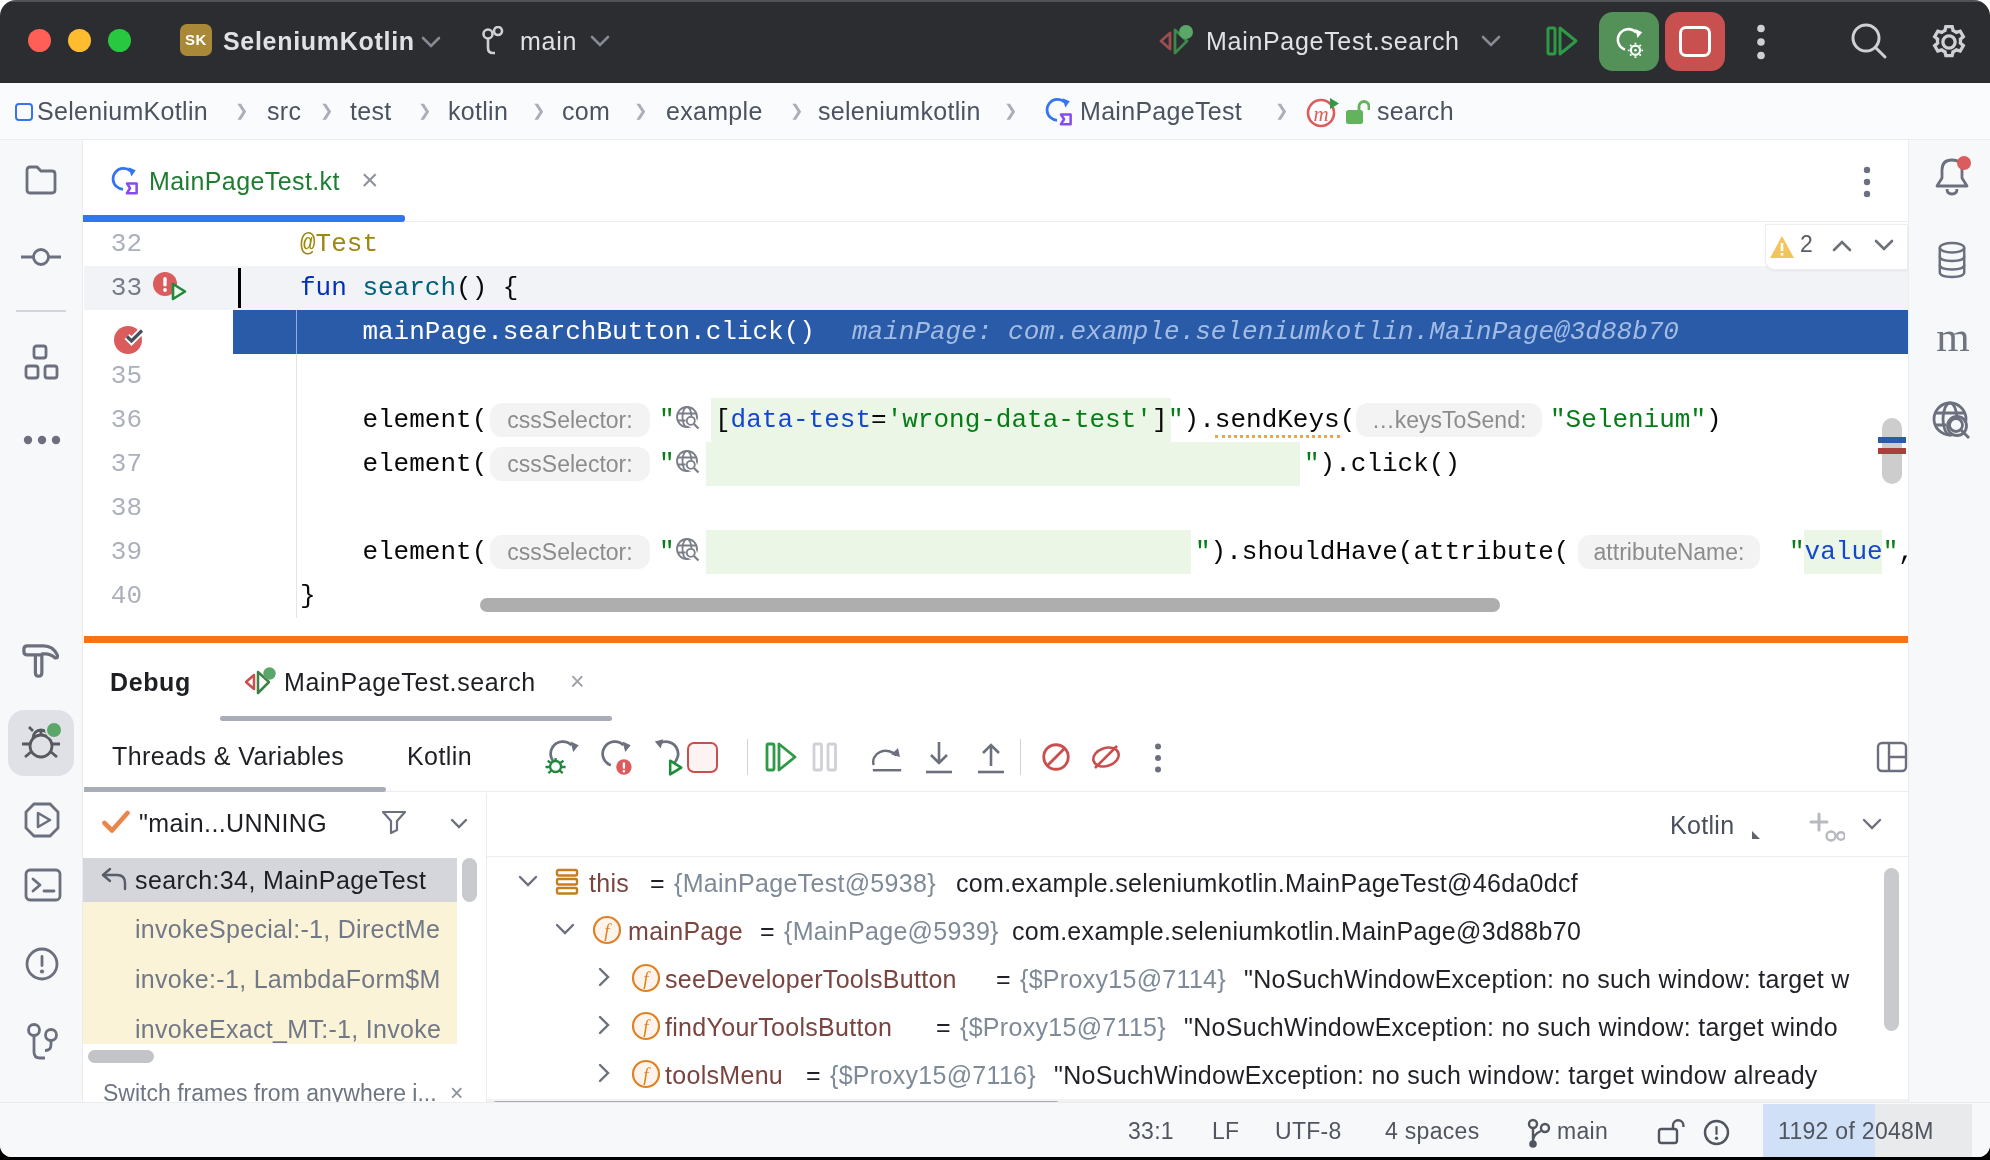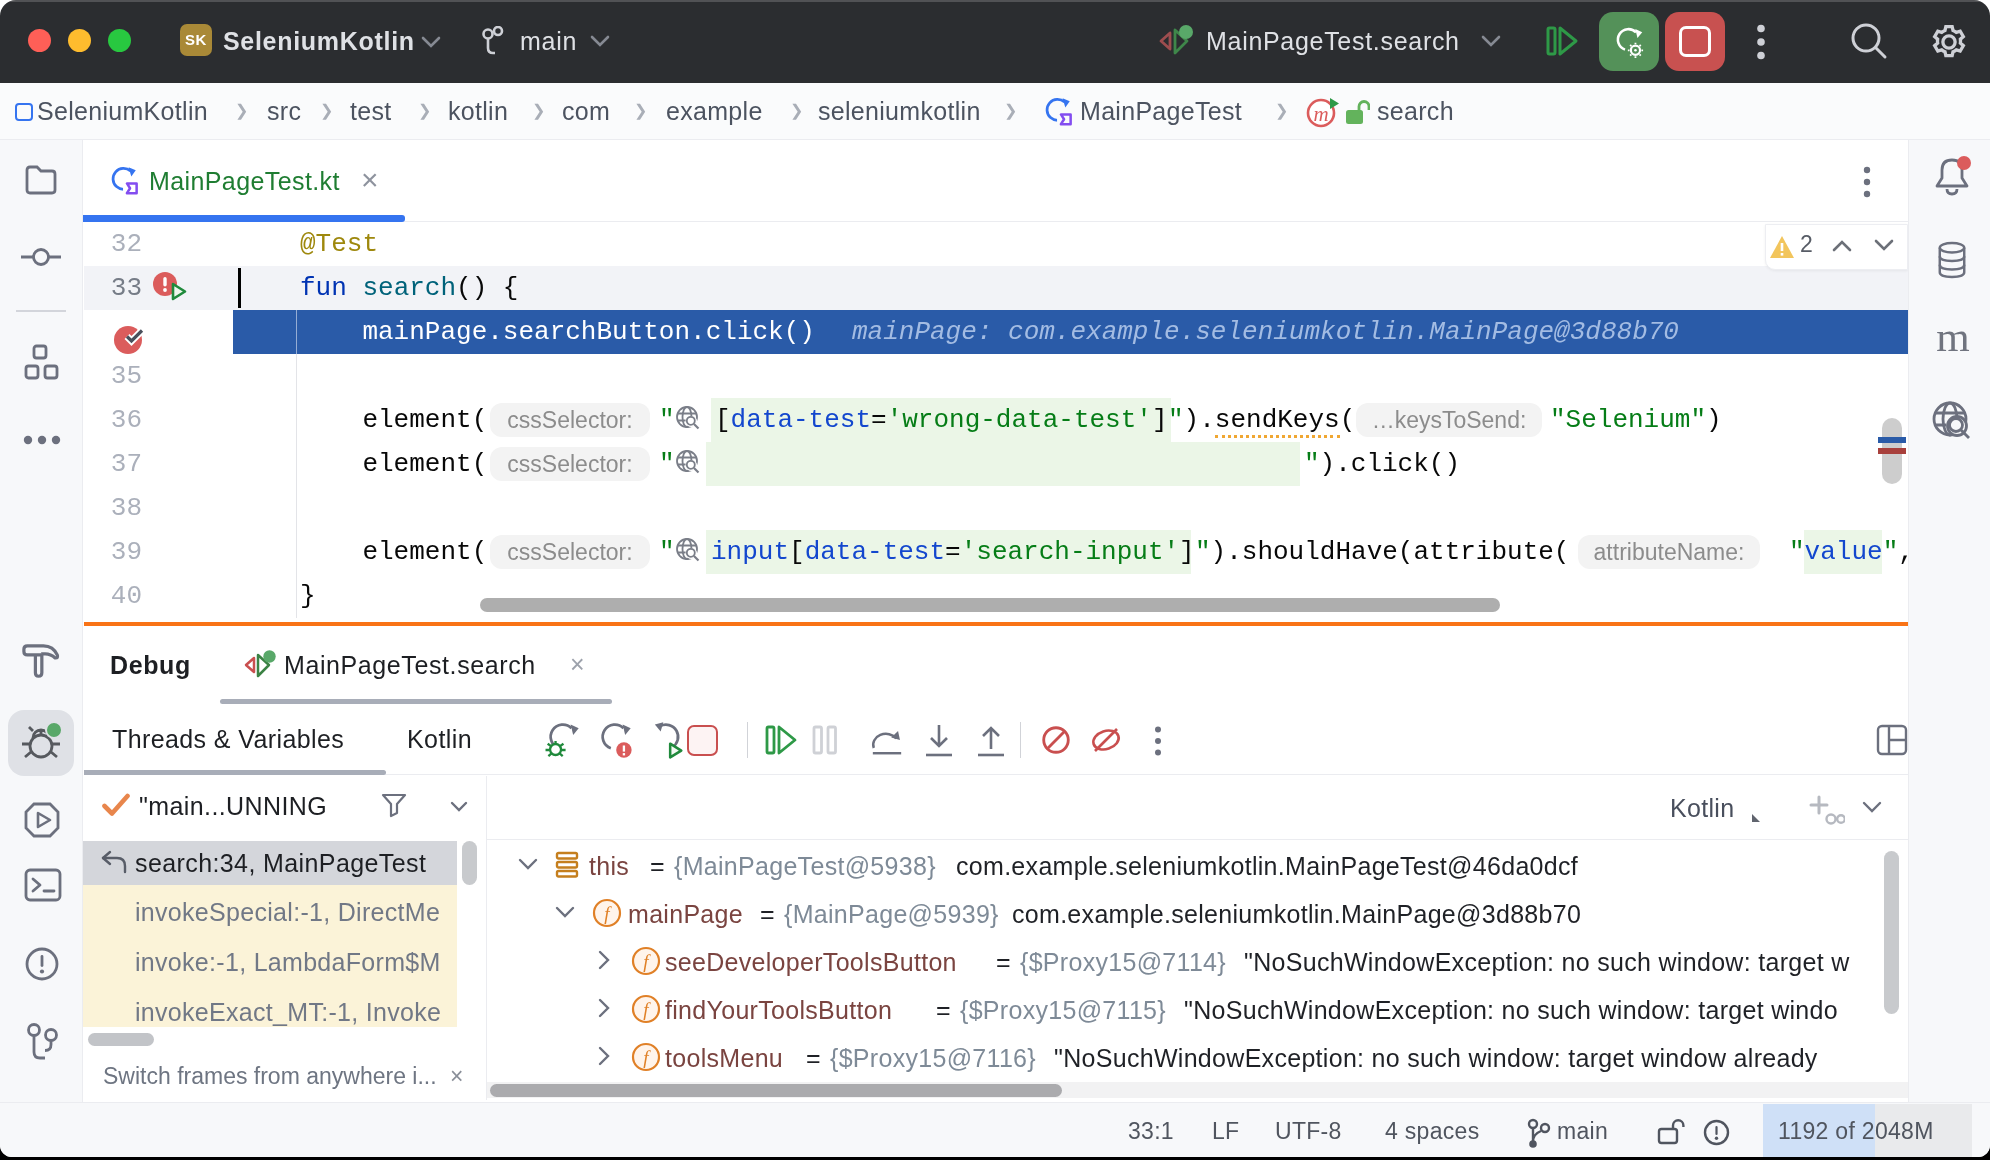--- a/index.html
+++ b/index.html
@@ -32,21 +32,21 @@
 .str { color:#067D17; }
 .cssb { color:#1347CE; }
 .pill { position:absolute; top:5px; height:34px; border-radius:12px; background:#F3F3F3; color:#8C8C8C; font-family:"Liberation Sans", sans-serif; font-size:23px; line-height:34px; text-align:center; }
 .greenbg { background:#EBF6E7; }
 .treerow { position:absolute; left:0; width:1824px; height:48px; }
 .treerow span { height:48px; line-height:48px; font-size:25px; letter-spacing:0.3px; }
 .tname { color:#7A4440; }
 .tval { color:#7E8A97; }
 .tplain { color:#1F2126; }
 
-#debug { position:absolute; left:84px; top:622px; width:1824px; height:475px; background:#fff; border-top:4px solid #f97316;text-decoration:underline; }
+#debug { position:absolute; left:84px; top:636px; width:1824px; height:475px; background:#fff; border-top:7px solid #f97316;text-decoration:underline; }
 
 #status { position:absolute; left:0; top:1102px; width:1990px; height:58px; background:#F7F8FA; border-top:1px solid #EBECF0; }
 .stext { position:absolute; top:0; height:57px; line-height:57px; font-size:23px; letter-spacing:0.3px; color:#50555F; }
 svg { display:block; }
 </style>
 </head>
 <body>
 <div id="win">
 
   <div id="titlebar">
@@ -327,21 +327,20 @@
         <g stroke="#7A7E88" stroke-width="1.8" fill="none">
           <circle cx="12" cy="12" r="10"></circle>
           <ellipse cx="12" cy="12" rx="4.5" ry="10"></ellipse>
           <path d="M2.6 8.5 h18.8 M2.6 15.5 h8"></path>
           <circle cx="16.5" cy="16.5" r="5.6" fill="#fff" stroke="none"></circle>
           <circle cx="15.8" cy="15.8" r="4"></circle>
           <path d="M19 19 L23.5 23.5" stroke-width="2.2"></path>
         </g>
       </svg>
     <div class="abs greenbg" style="left:622px; top:308px; width:485px; height:44px;"></div>
-    <div class="code" style="left:627px; top:308px;"><span class="cssb">input</span><span>[</span><span class="cssb">data-test</span><span>=</span><span class="str">'search-input'</span><span>]</span></div>
     <div class="code" style="left:1111px; top:308px;"><span class="str">"</span><span>).shouldHave(attribute(</span></div>
     <div class="pill" style="left:1494px; top:313px; width:182px;">attributeName:</div>
     <div class="abs greenbg" style="left:1720px; top:308px; width:78px; height:44px;"></div>
     <div class="code" style="left:1705px; top:308px;"><span class="str">"</span><span class="cssb">value</span><span class="str">"</span><span>,</span></div>
 
     <div class="code" style="left:153.6px; top:352px;">    }</div>
 
     <div class="abs" style="left:396px; top:376px; width:1020px; height:14px; border-radius:7px; background:#AEAEAE;"></div>
 
     <div class="abs" style="left:1798px; top:196px; width:20px; height:66px; border-radius:10px; background:#CDCDCD;"></div>

